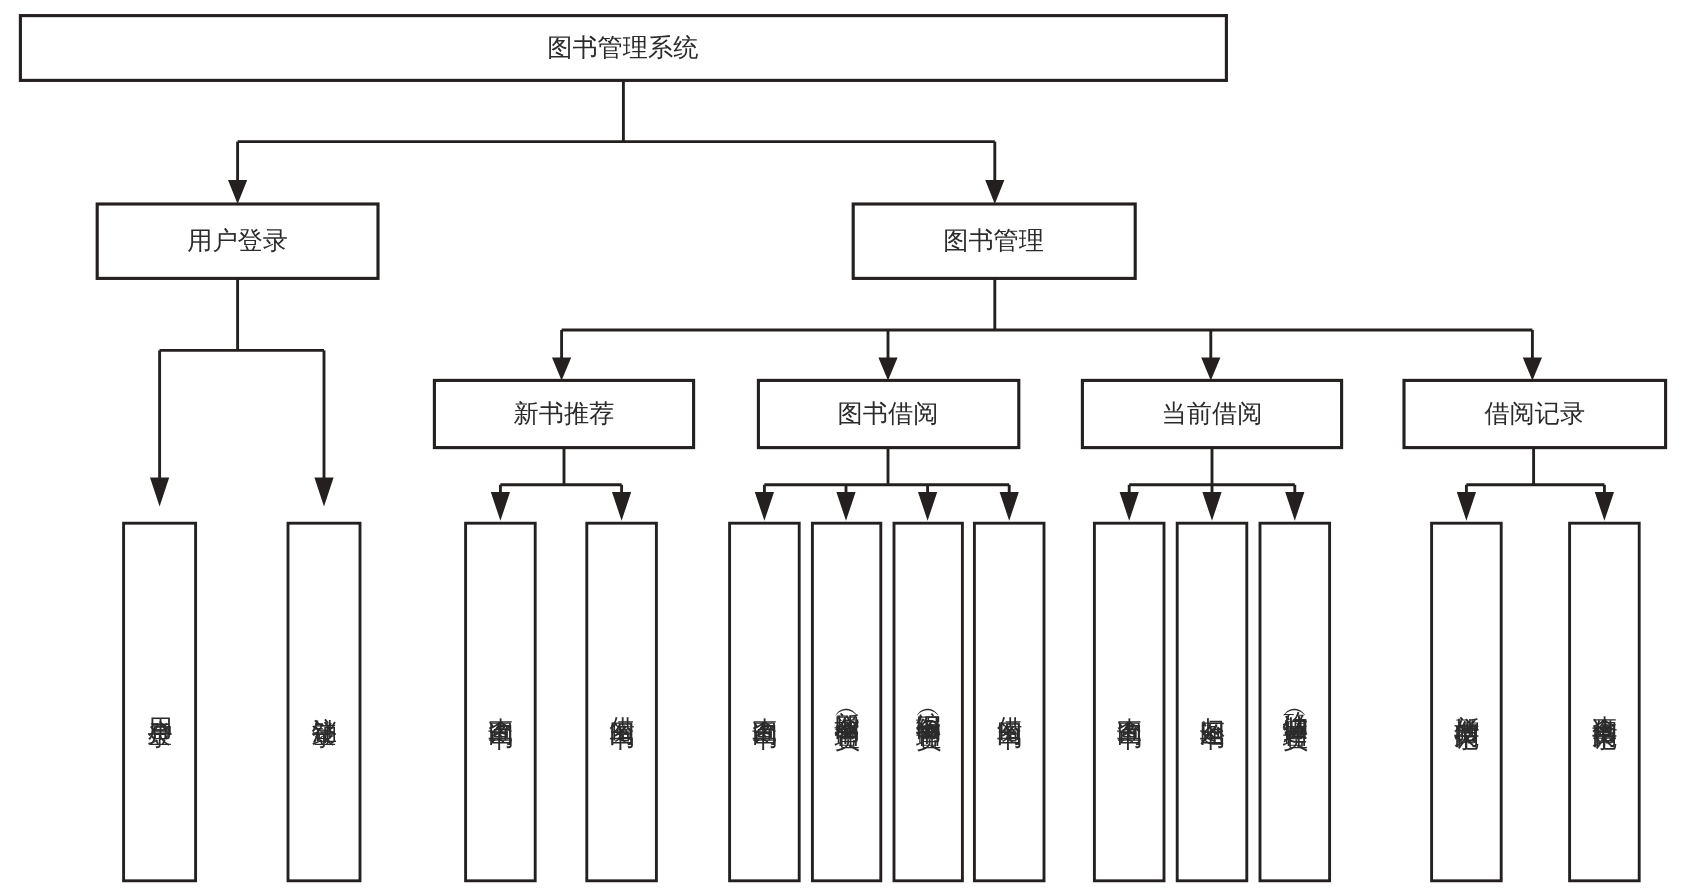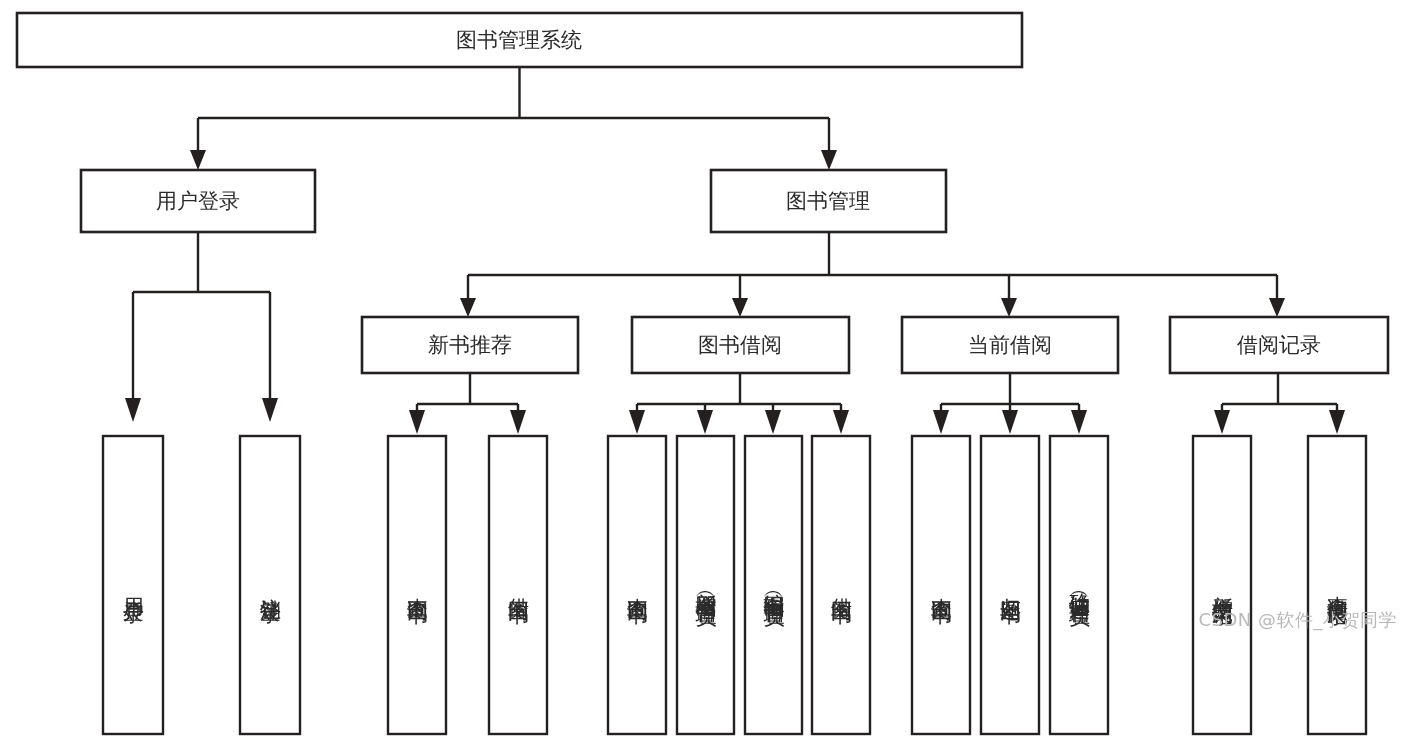--- a/index.html
+++ b/index.html
@@ -229,14 +229,13 @@
     <span class="leaf-label">确认归还（管理员）</span>
   </div>
 
   <div class="leaf-label-wrap" style="left:1193px; top:436px; width:58px; height:298px;">
     <span class="leaf-label">新增借阅记录</span>
   </div>
   <div class="leaf-label-wrap" style="left:1308px; top:436px; width:58px; height:298px;">
     <span class="leaf-label">查询借阅记录</span>
   </div>
 
-  <div class="watermark">CSDN @软件_小贺同学</div>
 </div>
 
 </body></html>

